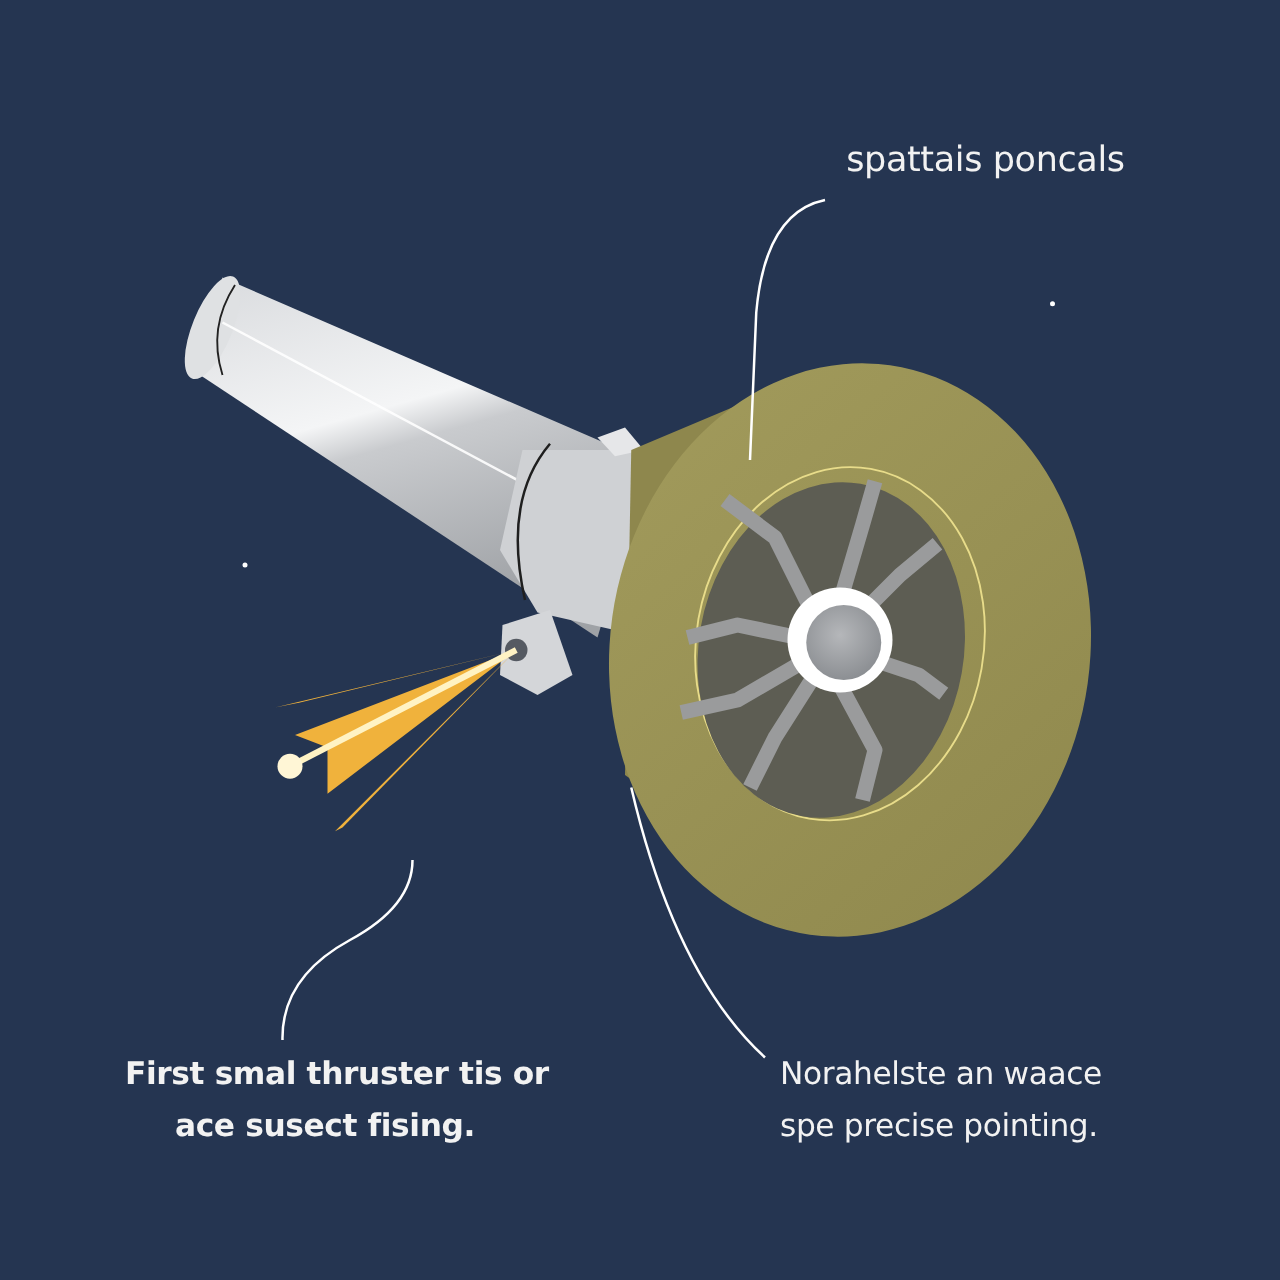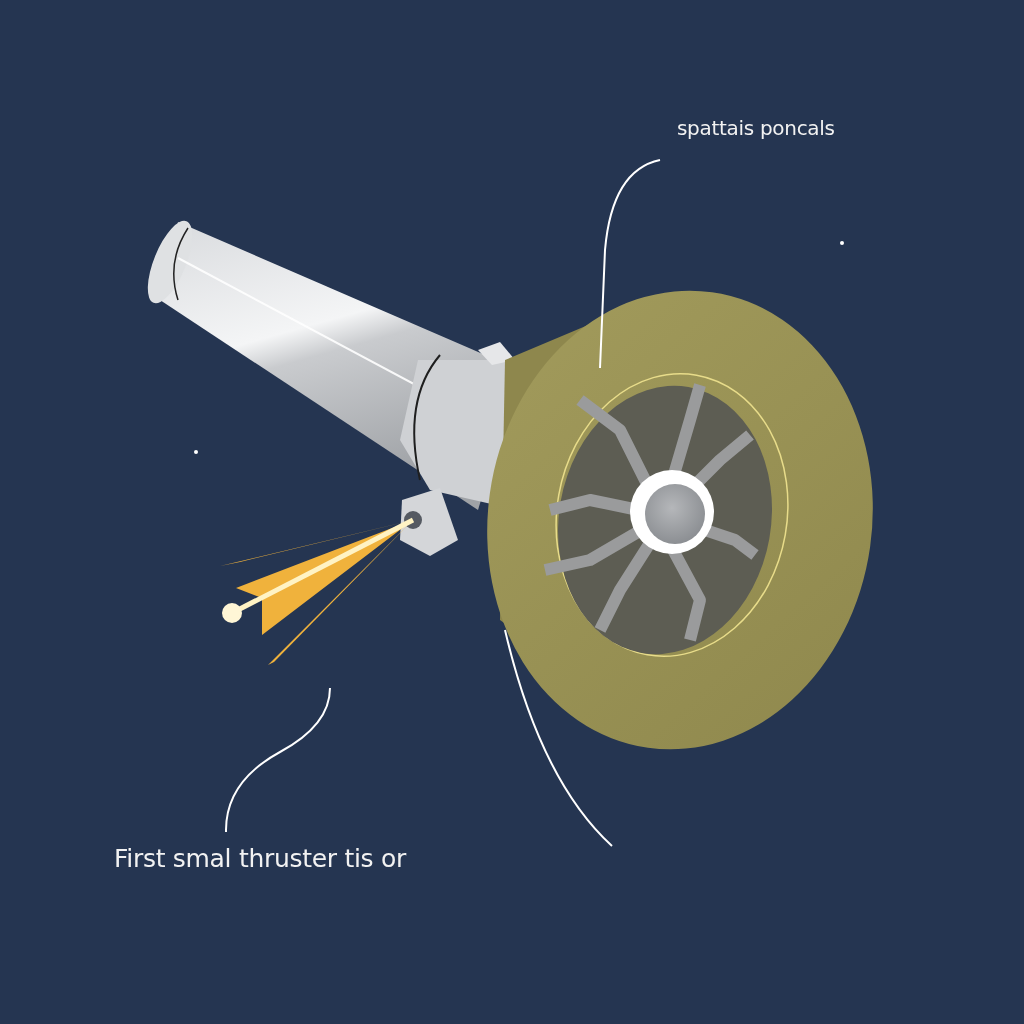--- a/index.html
+++ b/index.html
@@ -9,22 +9,22 @@
       font-family: "Liberation Sans", "DejaVu Sans", sans-serif;
       position: relative;
     }
     #scene { position: absolute; left: 0; top: 0; }
     .label {
       position: absolute; color: #f2f2f2;
       font-family: "DejaVu Sans", "Liberation Sans", sans-serif;
       font-size: 25px; line-height: 42px; letter-spacing: -0.3px;
     }
     .label .line { display: block; white-space: nowrap; }
-    #label-top { left: 677px; top: 108px; font-size: 20px; line-height: 40px; }
-    #label-left { left: 100px; top: 838px; width: 320px; text-align: center; }
+    #label-top { left: 677px; top: 108px; font-size: 28px; line-height: 40px; }
+    #label-left { left: 100px; top: 838px; width: 320px; text-align: center; font-weight: bold; }
     #label-right { left: 624px; top: 838px; text-align: left; }
   </style>
 </head>
 <body>
 
 <svg id="scene" width="1024" height="1024" viewBox="0 0 1024 1024" xmlns="http://www.w3.org/2000/svg">
   <defs>
     <linearGradient id="cylGrad" x1="0" y1="0" x2="0.35" y2="1">
       <stop offset="0" stop-color="#d9dbde"></stop>
       <stop offset="0.45" stop-color="#f4f5f6"></stop>
@@ -99,16 +99,19 @@
     <path d="M505 630 Q540 780 612 846"></path>
   </g>
 </svg>
 
 <div id="label-top" class="label">
   <span class="line">spattais poncals</span>
 </div>
 
 <div id="label-left" class="label">
   <span class="line">First smal thruster tis or</span>
+  <span class="line">ace susect fising.</span>
 </div>
 
 <div id="label-right" class="label">
+  <span class="line">Norahelste an waace</span>
+  <span class="line">spe precise pointing.</span>
 </div>
 
 </body></html>

